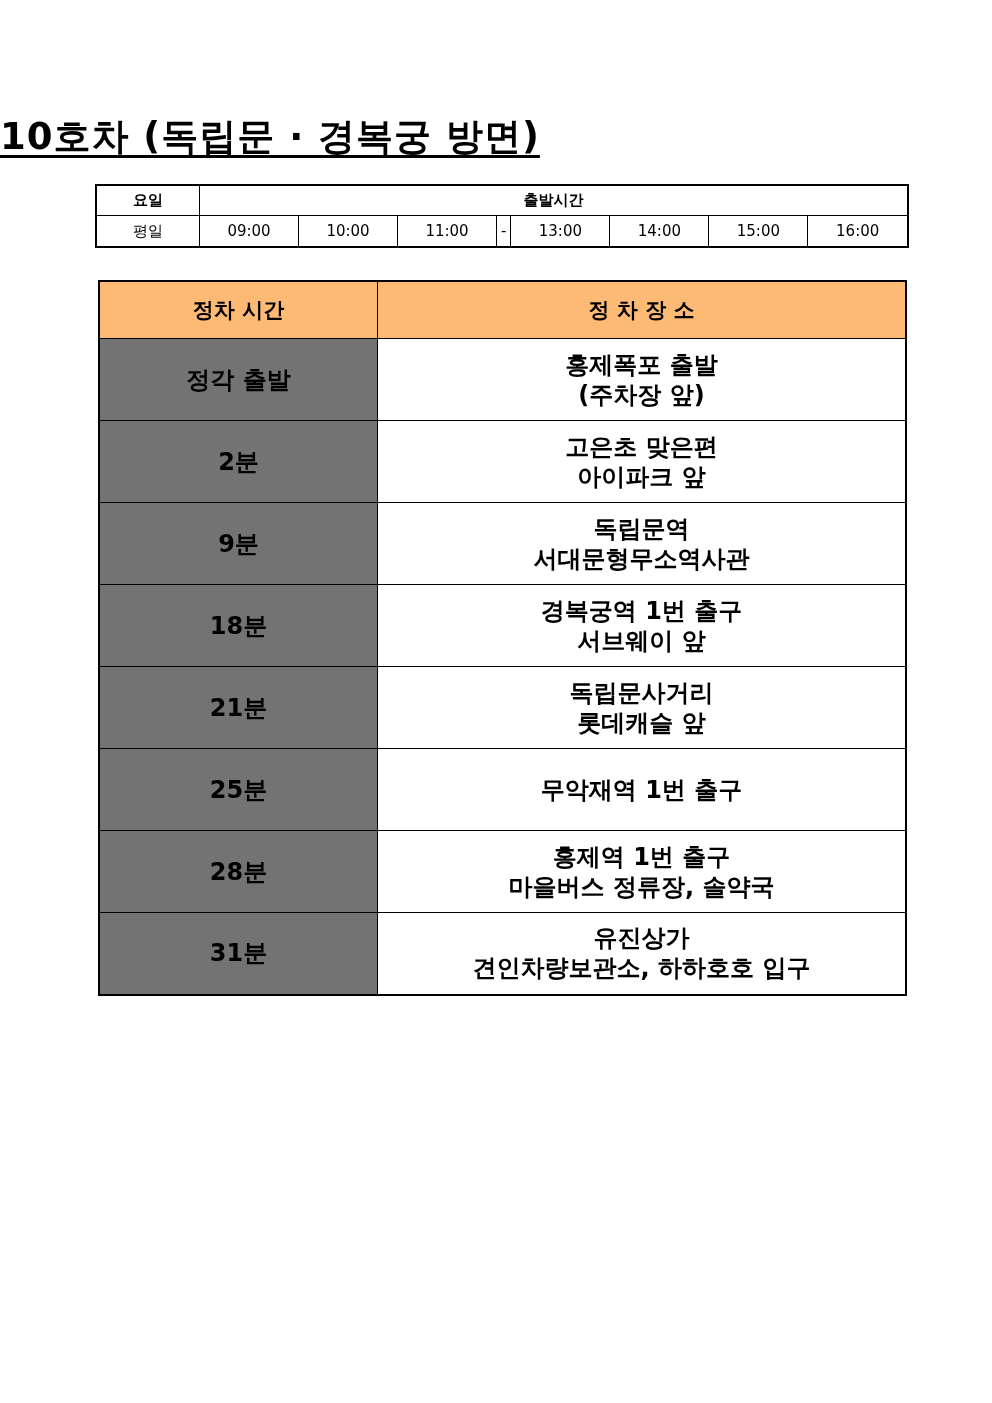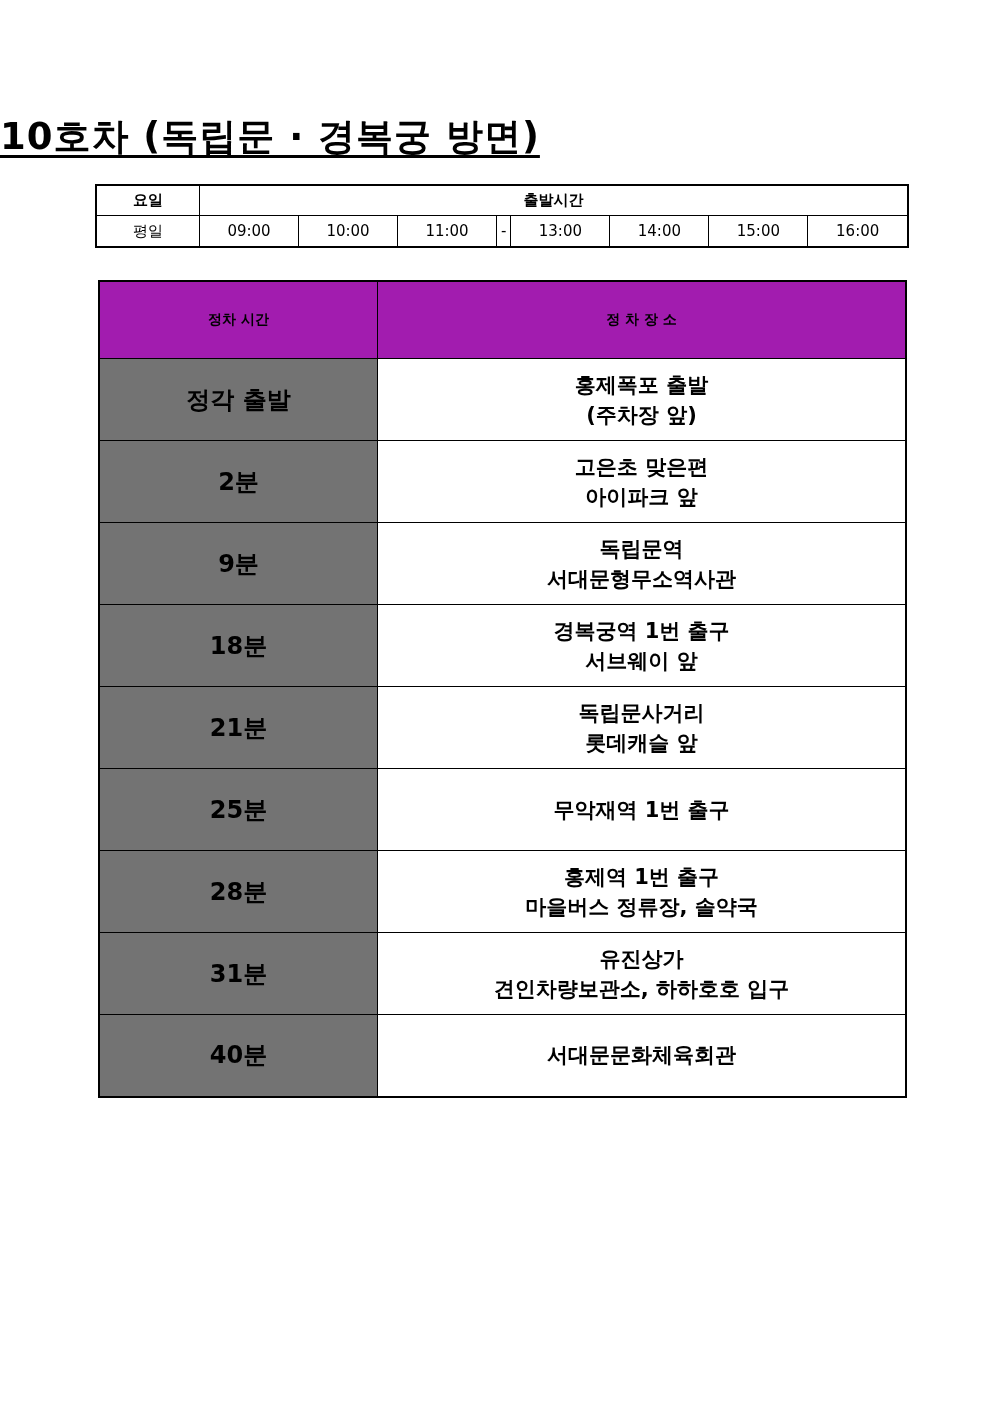--- a/index.html
+++ b/index.html
@@ -11,23 +11,23 @@
       font-size: 37px; font-weight: bold; letter-spacing: 1px;
       text-decoration: underline; text-decoration-thickness: 3px; text-underline-offset: 6px;
     }
     table { border-collapse: collapse; position: absolute; }
     .sched { left: 95px; top: 184px; width: 814px; border: 2px solid #000; }
     .sched td { border: 1px solid #000; text-align: center; font-size: 15px; height: 30px; padding: 0; }
     .sched .hd { font-weight: bold; height: 29px; }
     .sched .day { width: 102px; margin-left: 28px; }
     .stops { left: 98px; top: 280px; width: 809px; border: 2px solid #000; }
     .stops td { border: 1px solid #000; text-align: center; font-weight: bold; padding: 0; line-height: 30px; }
-    .stops th { border: 1px solid #000; font-size: 14px; font-weight: bold; background: #a21caf; height: 52px; padding: 12px; }
+    .stops th { border: 1px solid #000; font-size: 21px; font-weight: bold; background: #fdba74; height: 52px; padding: 2px; }
     .stops .time { width: 277px; background: #737373; font-size: 24px; }
-    .stops .place { font-size: 21px; }
+    .stops .place { font-size: 24px; }
     .stops tbody tr { height: 82px; }
   </style>
 </head>
 <body>
 
 <div class="title">
   <span>10호차 (독립문 · 경복궁 방면)</span>
 </div>
 
 <table class="sched">
@@ -106,20 +106,14 @@
           <div>마을버스 정류장, 솔약국</div>
         </td>
     </tr>
     <tr>
       <td class="time">31분</td>
       <td class="place">
           <div>유진상가</div>
           <div>견인차량보관소, 하하호호 입구</div>
         </td>
     </tr>
-    <tr>
-      <td class="time">40분</td>
-      <td class="place">
-          <div>서대문문화체육회관</div>
-        </td>
-    </tr>
   </tbody>
 </table>
 
 </body></html>

